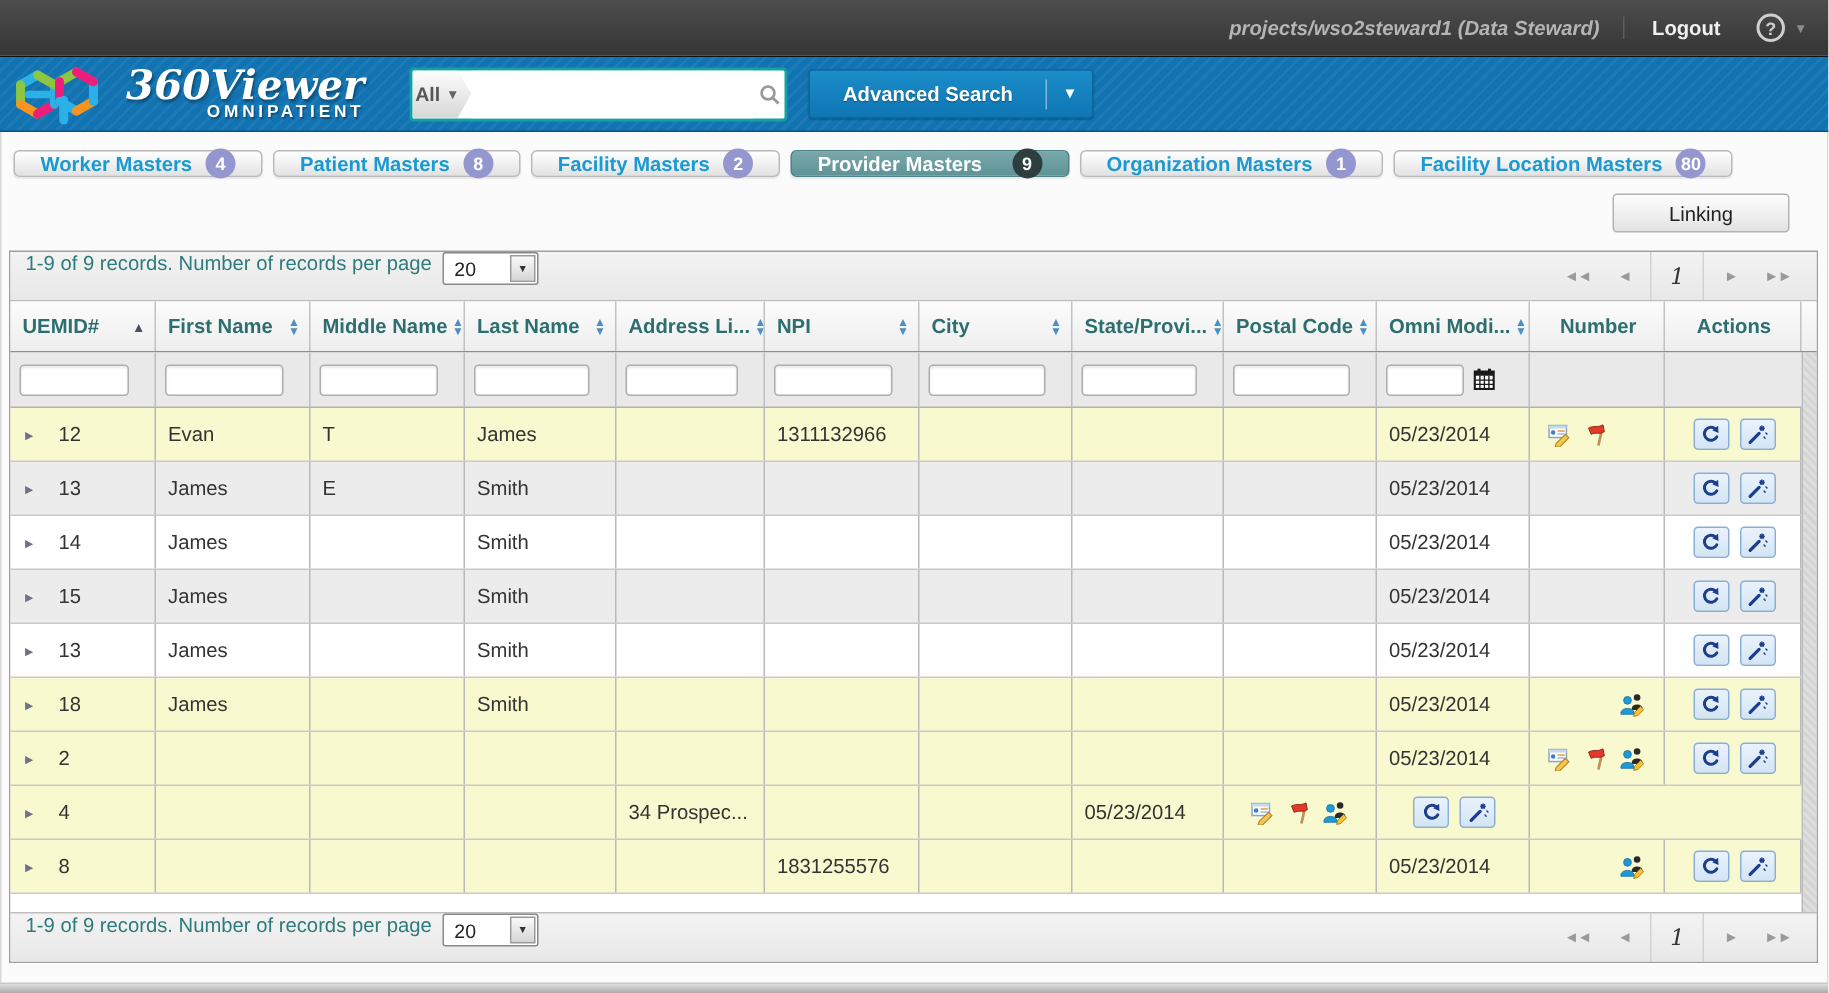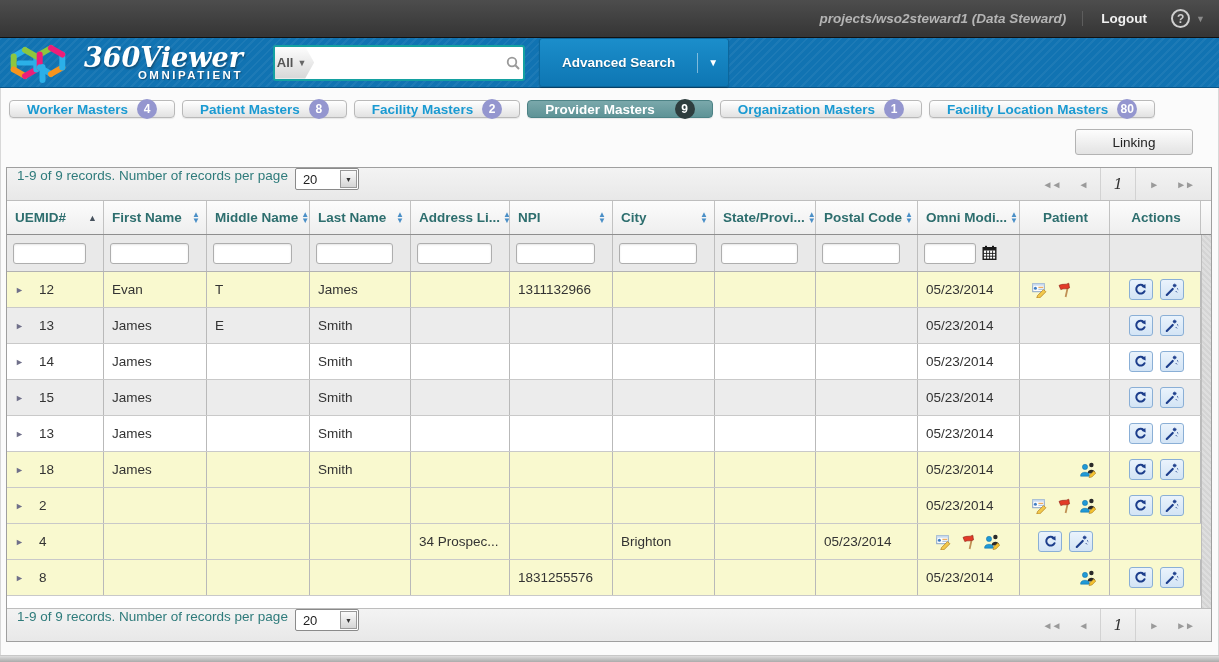--- a/index.html
+++ b/index.html
@@ -24,21 +24,21 @@
   .brand-text { margin-left:12px; }
   .brand-name { font-family:"DejaVu Serif", serif; font-style:italic; font-weight:bold; font-size:27px; line-height:26px; color:#fff; text-shadow:1px 2px 2px rgba(0,0,0,.35); }
   .brand-sub { font-size:11.5px; font-weight:bold; letter-spacing:2.5px; color:#fff; text-align:right; margin-top:-2px; text-shadow:1px 1px 1px rgba(0,0,0,.35); }
 
   .searchbox { margin-left:30px; width:252px; height:36px; border:2px solid #14a1a1; border-radius:3px; background:#fff; display:flex; align-items:stretch; overflow:hidden; }
   .scope { width:54px; background:linear-gradient(#fdfdfd,#d7d7d7); display:flex; align-items:center; justify-content:center; gap:4px; font-size:13px; font-weight:bold; color:#555; clip-path:polygon(0 0, calc(100% - 9px) 0, 100% 50%, calc(100% - 9px) 100%, 0 100%); padding-right:6px; cursor:pointer; }
   .scope .mini-caret { color:#666; }
   .searchbox input { flex:1; border:none; outline:none; font-size:13px; padding:0 6px; font-family:"Liberation Sans",sans-serif; }
   .mag { width:30px; display:flex; align-items:center; justify-content:center; cursor:pointer; }
 
-  .adv-btn { margin-left:14px; height:49px; display:flex; align-items:center; background:linear-gradient(#1b8ecb,#0e76b3); border:1px solid #0c679d; border-radius:3px; color:#fff; cursor:pointer; box-shadow:0 1px 1px rgba(0,0,0,.25); }
+  .adv-btn { margin-left:14px; height:33px; display:flex; align-items:center; background:linear-gradient(#1b8ecb,#0e76b3); border:1px solid #0c679d; border-radius:3px; color:#fff; cursor:pointer; box-shadow:0 1px 1px rgba(0,0,0,.25); }
   .adv-label { padding:0 22px; font-size:13.5px; font-weight:bold; text-shadow:0 1px 1px rgba(0,0,0,.35); }
   .adv-div { width:1px; height:20px; background:rgba(255,255,255,.45); }
   .adv-caret { width:30px; text-align:center; font-size:10px; color:#fff; }
 
   
   .content { height:567px; background:#fbfbfb; border-left:1px solid #d8d8d8; border-right:1px solid #d8d8d8; }
   .mtabs { display:flex; gap:7px; padding:12px 8px 0 8px; }
   .mtab { height:18px; display:inline-flex; align-items:center; gap:9px; padding:0 17px; border:1px solid #b9b9b9; border-radius:4px; background:linear-gradient(#ffffff,#e2e2e2); font-size:13.5px; font-weight:bold; color:#1a9ad2; cursor:pointer; box-shadow:0 1px 1px rgba(0,0,0,.08); }
   .mtab .badge { min-width:20px; height:20px; border-radius:10px; padding:0 3px; background:#9496cf; color:#fff; font-size:12px; font-weight:bold; display:flex; align-items:center; justify-content:center; }
   .mtab.active { background:linear-gradient(#7aa8ab,#5e9396); border-color:#4d8386; color:#fff;gap:20px; }
@@ -267,21 +267,21 @@
           </span>
         </div>
       <div class="th">
           <span>Omni Modi...</span>
           <span class="sort-both">
             <span>▲</span>
             <span>▼</span>
           </span>
         </div>
       <div class="th center">
-          <span>Patient</span>
+          <span>Number</span>
         </div>
       <div class="th center">
           <span>Actions</span>
         </div>
       <div class="th spacer"></div>
     </div>
 
     <div class="bodywrap">
       <div class="bodycols">
 
@@ -787,21 +787,20 @@
   <div class="trow bg-issue">
     <div class="td">
       <span class="expand">►</span>
       <span>4</span>
     </div>
     <div class="td"></div>
     <div class="td"></div>
     <div class="td"></div>
     <div class="td">34 Prospec...</div>
     <div class="td"></div>
-    <div class="td">Brighton</div>
     <div class="td"></div>
     <div class="td">05/23/2014</div>
     <div class="td td-issues">
       <span class="islot">
         <svg width="18" height="16" viewBox="0 0 18 16">
           <rect x="0.7" y="1.7" width="11.6" height="8" fill="#fdfdfd" stroke="#8aa6c8" stroke-width="1"></rect>
           <rect x="0.7" y="1.7" width="11.6" height="2" fill="#c7d9ee"></rect>
           <circle cx="3.4" cy="6.3" r="1.5" fill="#3f7ec2"></circle>
           <line x1="6.4" y1="5.3" x2="11.2" y2="5.3" stroke="#e89a3c" stroke-width="1"></line>
           <line x1="6.4" y1="7.3" x2="11.2" y2="7.3" stroke="#9db8d8" stroke-width="1"></line>

